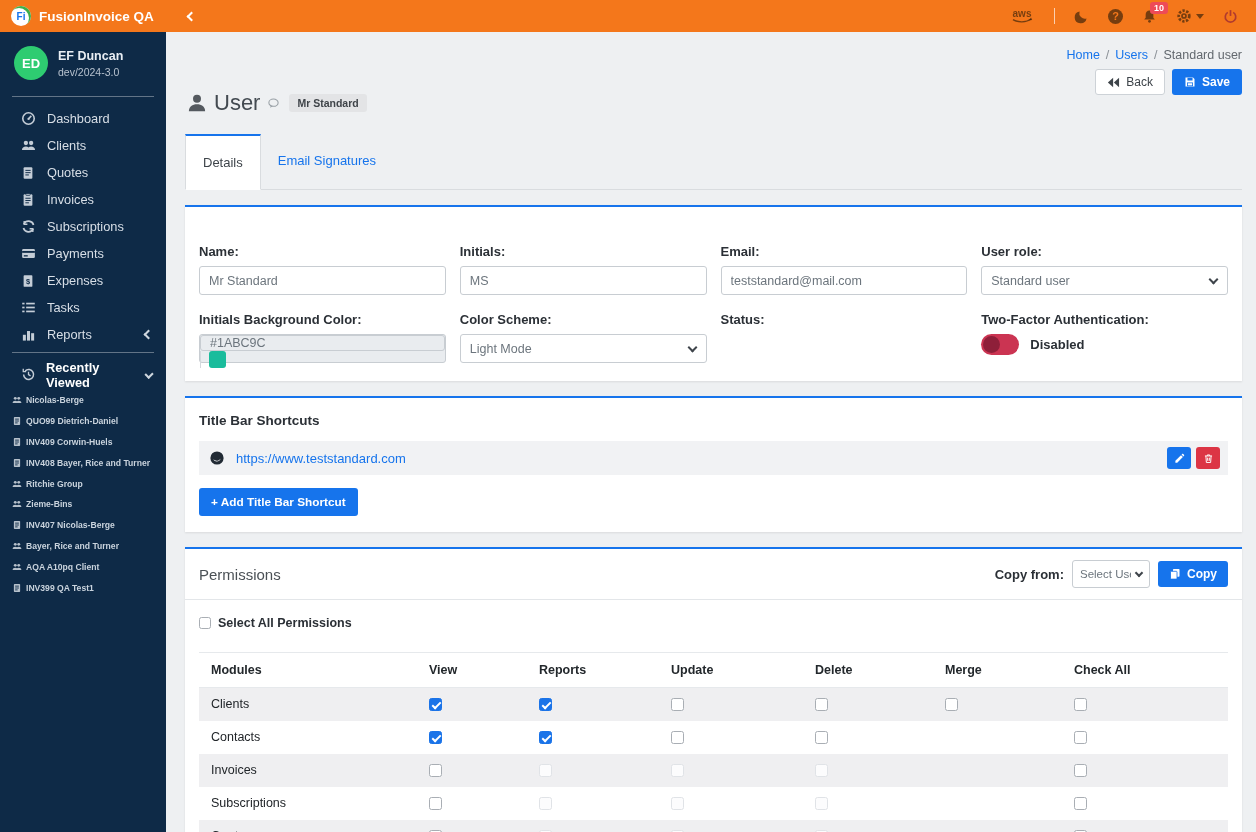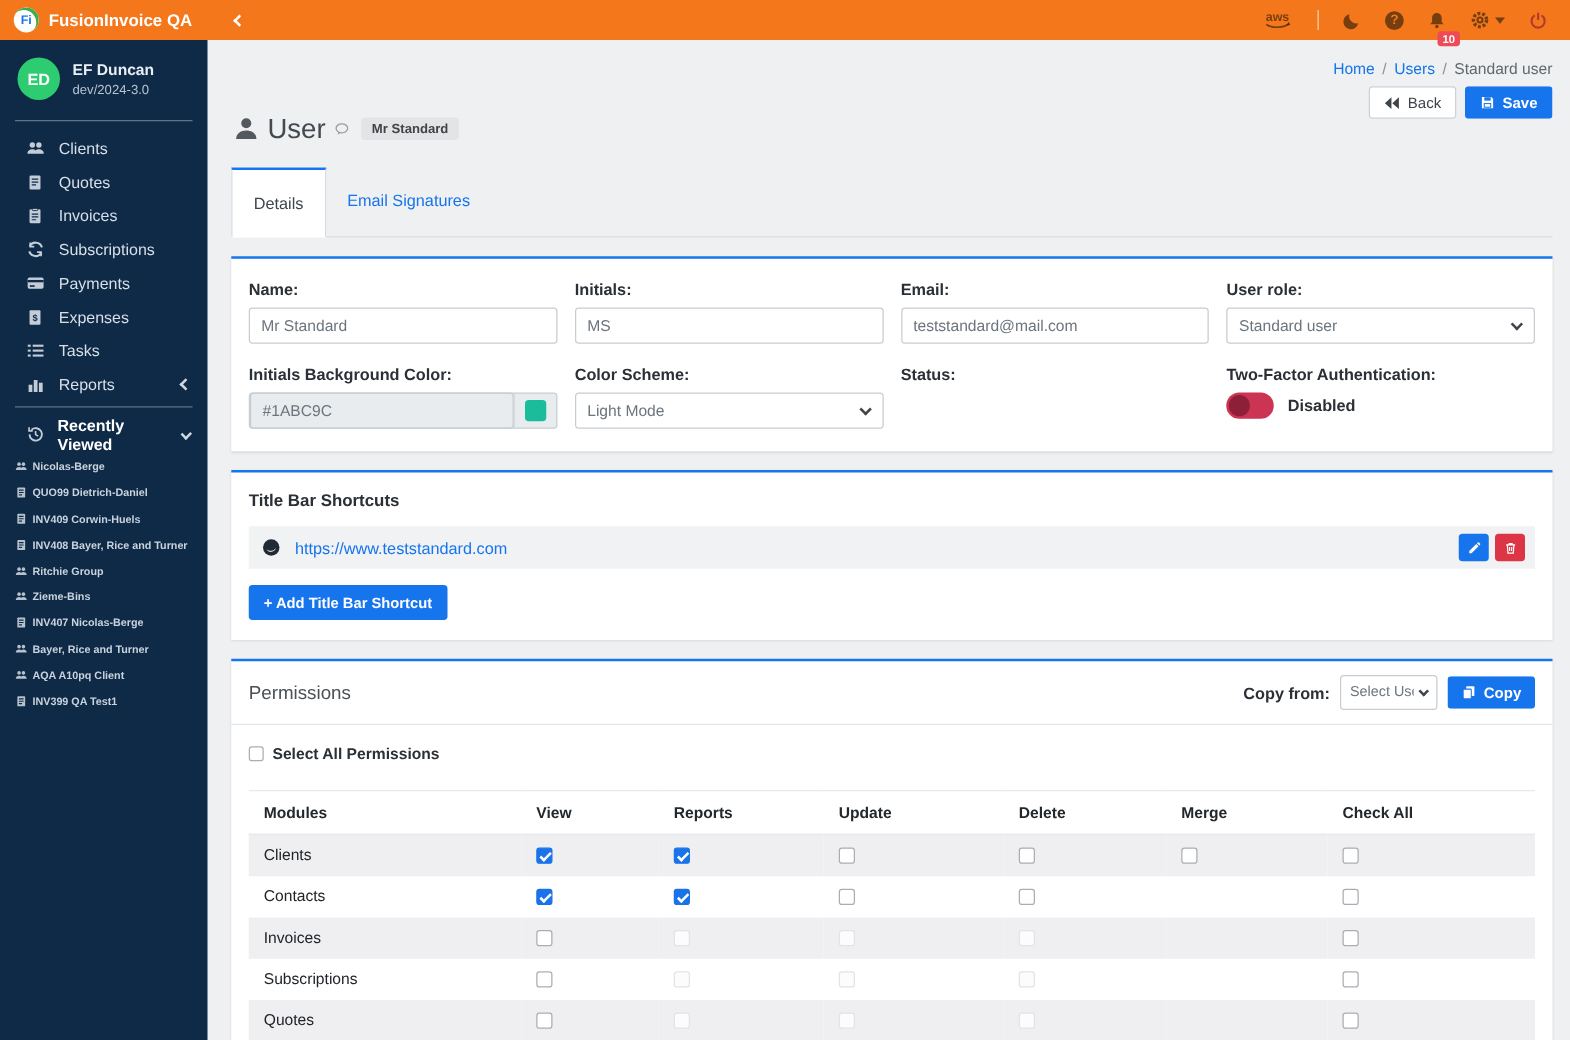--- a/index.html
+++ b/index.html
@@ -17,21 +17,21 @@
   .topbar-collapse { margin-left: 22px; }
   .chev { display: inline-block; width: 7px; height: 7px; border-right: 2px solid #fff; border-bottom: 2px solid #fff; }
   .chev-left { transform: rotate(135deg); }
   .chev-down { transform: rotate(45deg); }
   .top-icons { margin-left: auto; display: flex; align-items: center; gap: 19px; padding-right: 18px; color: rgba(40,26,8,0.62); }
   .tic { display: inline-flex; align-items: center; position: relative; cursor: pointer; }
   .vdiv { width: 1px; height: 16px; background: rgba(255,255,255,0.65); }
   .help { width: 15px; height: 15px; border-radius: 50%; background: rgba(40,26,8,0.62);
     color: #F4771B; font-size: 11px; font-weight: bold; justify-content: center; }
   .badge-n { position: absolute; top: -7px; left: 8px; background: #ee4b57; color: #fff;
-    font-size: 9px; font-weight: bold; padding: 1px 4px; border-radius: 3px; line-height: 10px; margin-top: 23px; }
+    font-size: 9px; font-weight: bold; padding: 1px 4px; border-radius: 3px; line-height: 10px; }
   .caret-down { width: 0; height: 0; border-left: 4px solid transparent; border-right: 4px solid transparent;
     border-top: 5px solid rgba(40,26,8,0.62); margin-left: 4px; }
   .power { color: #b03a2e; }
 
   
   .sidebar { position: absolute; top: 32px; left: 0; bottom: 0; width: 166px; background: #0E2A47; z-index: 20; }
   .user-block { display: flex; align-items: center; gap: 10px; padding: 14px 14px 12px 14px; }
   .avatar { width: 34px; height: 34px; border-radius: 50%; background: #2ECC71; color: #fff;
     font-weight: bold; font-size: 13px; display: flex; align-items: center; justify-content: center; flex: none; }
   .u-name { color: #e9eef4; font-size: 12.5px; font-weight: bold; }
@@ -67,32 +67,32 @@
 
   .tabs { display: flex; border-bottom: 1px solid #d9dcdf; margin-top: 6px; }
   .tab { padding: 19px 17px; font-size: 13px; cursor: pointer; }
   .tab.active { background: #fff; border: 1px solid #d9dcdf; border-bottom: 1px solid #fff;
     border-top: 2px solid #1674EC; margin-bottom: -1px; color: #3e444a; }
   .tab.inactive { color: #1674EC; }
 
   .card { background: #fff; border-top: 2px solid #1674EC; box-shadow: 0 1px 2px rgba(0,0,0,0.09);
     margin-top: 15px; }
   .card1 { padding: 17px 14px 18px 14px; }
-  .grid4 { display: grid; grid-template-columns: repeat(4, 1fr); column-gap: 14px; row-gap: 17px; }
+  .grid4 { display: grid; grid-template-columns: repeat(4, 1fr); column-gap: 14px; row-gap: 17px; margin-top: 20px; }
   .field label { display: block; font-size: 13px; font-weight: bold; color: #2b3036; margin-bottom: 7px; }
   .field input[type=text] { width: 100%; height: 29px; border: 1px solid #c8cdd2; border-radius: 3px;
     padding: 0 9px; font-size: 12.5px; color: #6c757d; font-family: "Liberation Sans", sans-serif; }
   .selwrap { position: relative; }
   .selwrap select { width: 100%; height: 29px; border: 1px solid #c8cdd2; border-radius: 3px;
     padding: 0 24px 0 9px; font-size: 12.5px; color: #6c757d; background: #fff;
     appearance: none; -webkit-appearance: none; -moz-appearance: none; font-family: "Liberation Sans", sans-serif; }
   .sel-chev { position: absolute; right: 11px; top: 10px; width: 7px; height: 7px;
     border-right: 2px solid #3f454b; border-bottom: 2px solid #3f454b; transform: rotate(45deg); pointer-events: none; }
-  .color-group { display: flex; align-items: center; height: 29px; border: 1px solid #c8cdd2;
-    border-radius: 3px; background: #e9ecef; }
+  .color-group { display: flex; align-items: flex-start; height: 29px; border: 1px solid #c8cdd2;
+    border-radius: 3px; background: #e9ecef; flex-direction: column; }
   .color-group input { flex: 1; border: none; background: transparent; padding: 0 9px;
     font-size: 12.5px; color: #6c757d; outline: none; font-family: "Liberation Sans", sans-serif; }
   .swatch-btn { width: 34px; height: 27px; display: flex; align-items: center; justify-content: center;
     border-left: 1px solid #d4d9dd; cursor: pointer; }
   .swatch { width: 17px; height: 17px; border-radius: 3px; background: #1ABC9C; }
   .tfa-row { display: flex; align-items: center; gap: 11px; margin-top: 4px; }
   .switch { width: 38px; height: 21px; border-radius: 11px; background: #CB3452; position: relative; cursor: pointer; flex: none; }
   .switch .knob { position: absolute; left: 2px; top: 2px; width: 17px; height: 17px; border-radius: 50%; background: #8E1F39; }
   .tfa-state { font-size: 13px; font-weight: bold; color: #2b3036; }
 
@@ -198,20 +198,30 @@
     <span class="avatar">ED</span>
     <span>
       <div class="u-name">EF Duncan</div>
       <div class="u-ver">dev/2024-3.0</div>
     </span>
   </div>
   <div class="side-div"></div>
   <nav id="side-menu">
       <div class="side-item">
         <span class="s-ic">
+          <svg viewBox="0 0 16 16" width="15" height="15">
+            <circle cx="8" cy="8" r="6.1" fill="none" stroke="currentColor" stroke-width="1.7"></circle>
+            <path d="M8 8.4 11 5.2" stroke="currentColor" stroke-width="1.6" fill="none"></path>
+            <circle cx="8" cy="8.4" r="1.2" fill="currentColor"></circle>
+          </svg>
+        </span>
+        <span class="s-lb">Dashboard</span>
+      </div>
+      <div class="side-item">
+        <span class="s-ic">
           <svg viewBox="0 0 16 16" width="15" height="15" fill="currentColor">
             <circle cx="5.2" cy="5.3" r="2.3"></circle>
             <circle cx="10.8" cy="5.3" r="2.3"></circle>
             <path d="M1 12.7c0-2.3 1.9-3.7 4.2-3.7 1.3 0 2.2.4 2.8 1 .6-.6 1.5-1 2.8-1 2.3 0 4.2 1.4 4.2 3.7z"></path>
           </svg>
         </span>
         <span class="s-lb">Clients</span>
       </div>
       <div class="side-item">
         <span class="s-ic">

